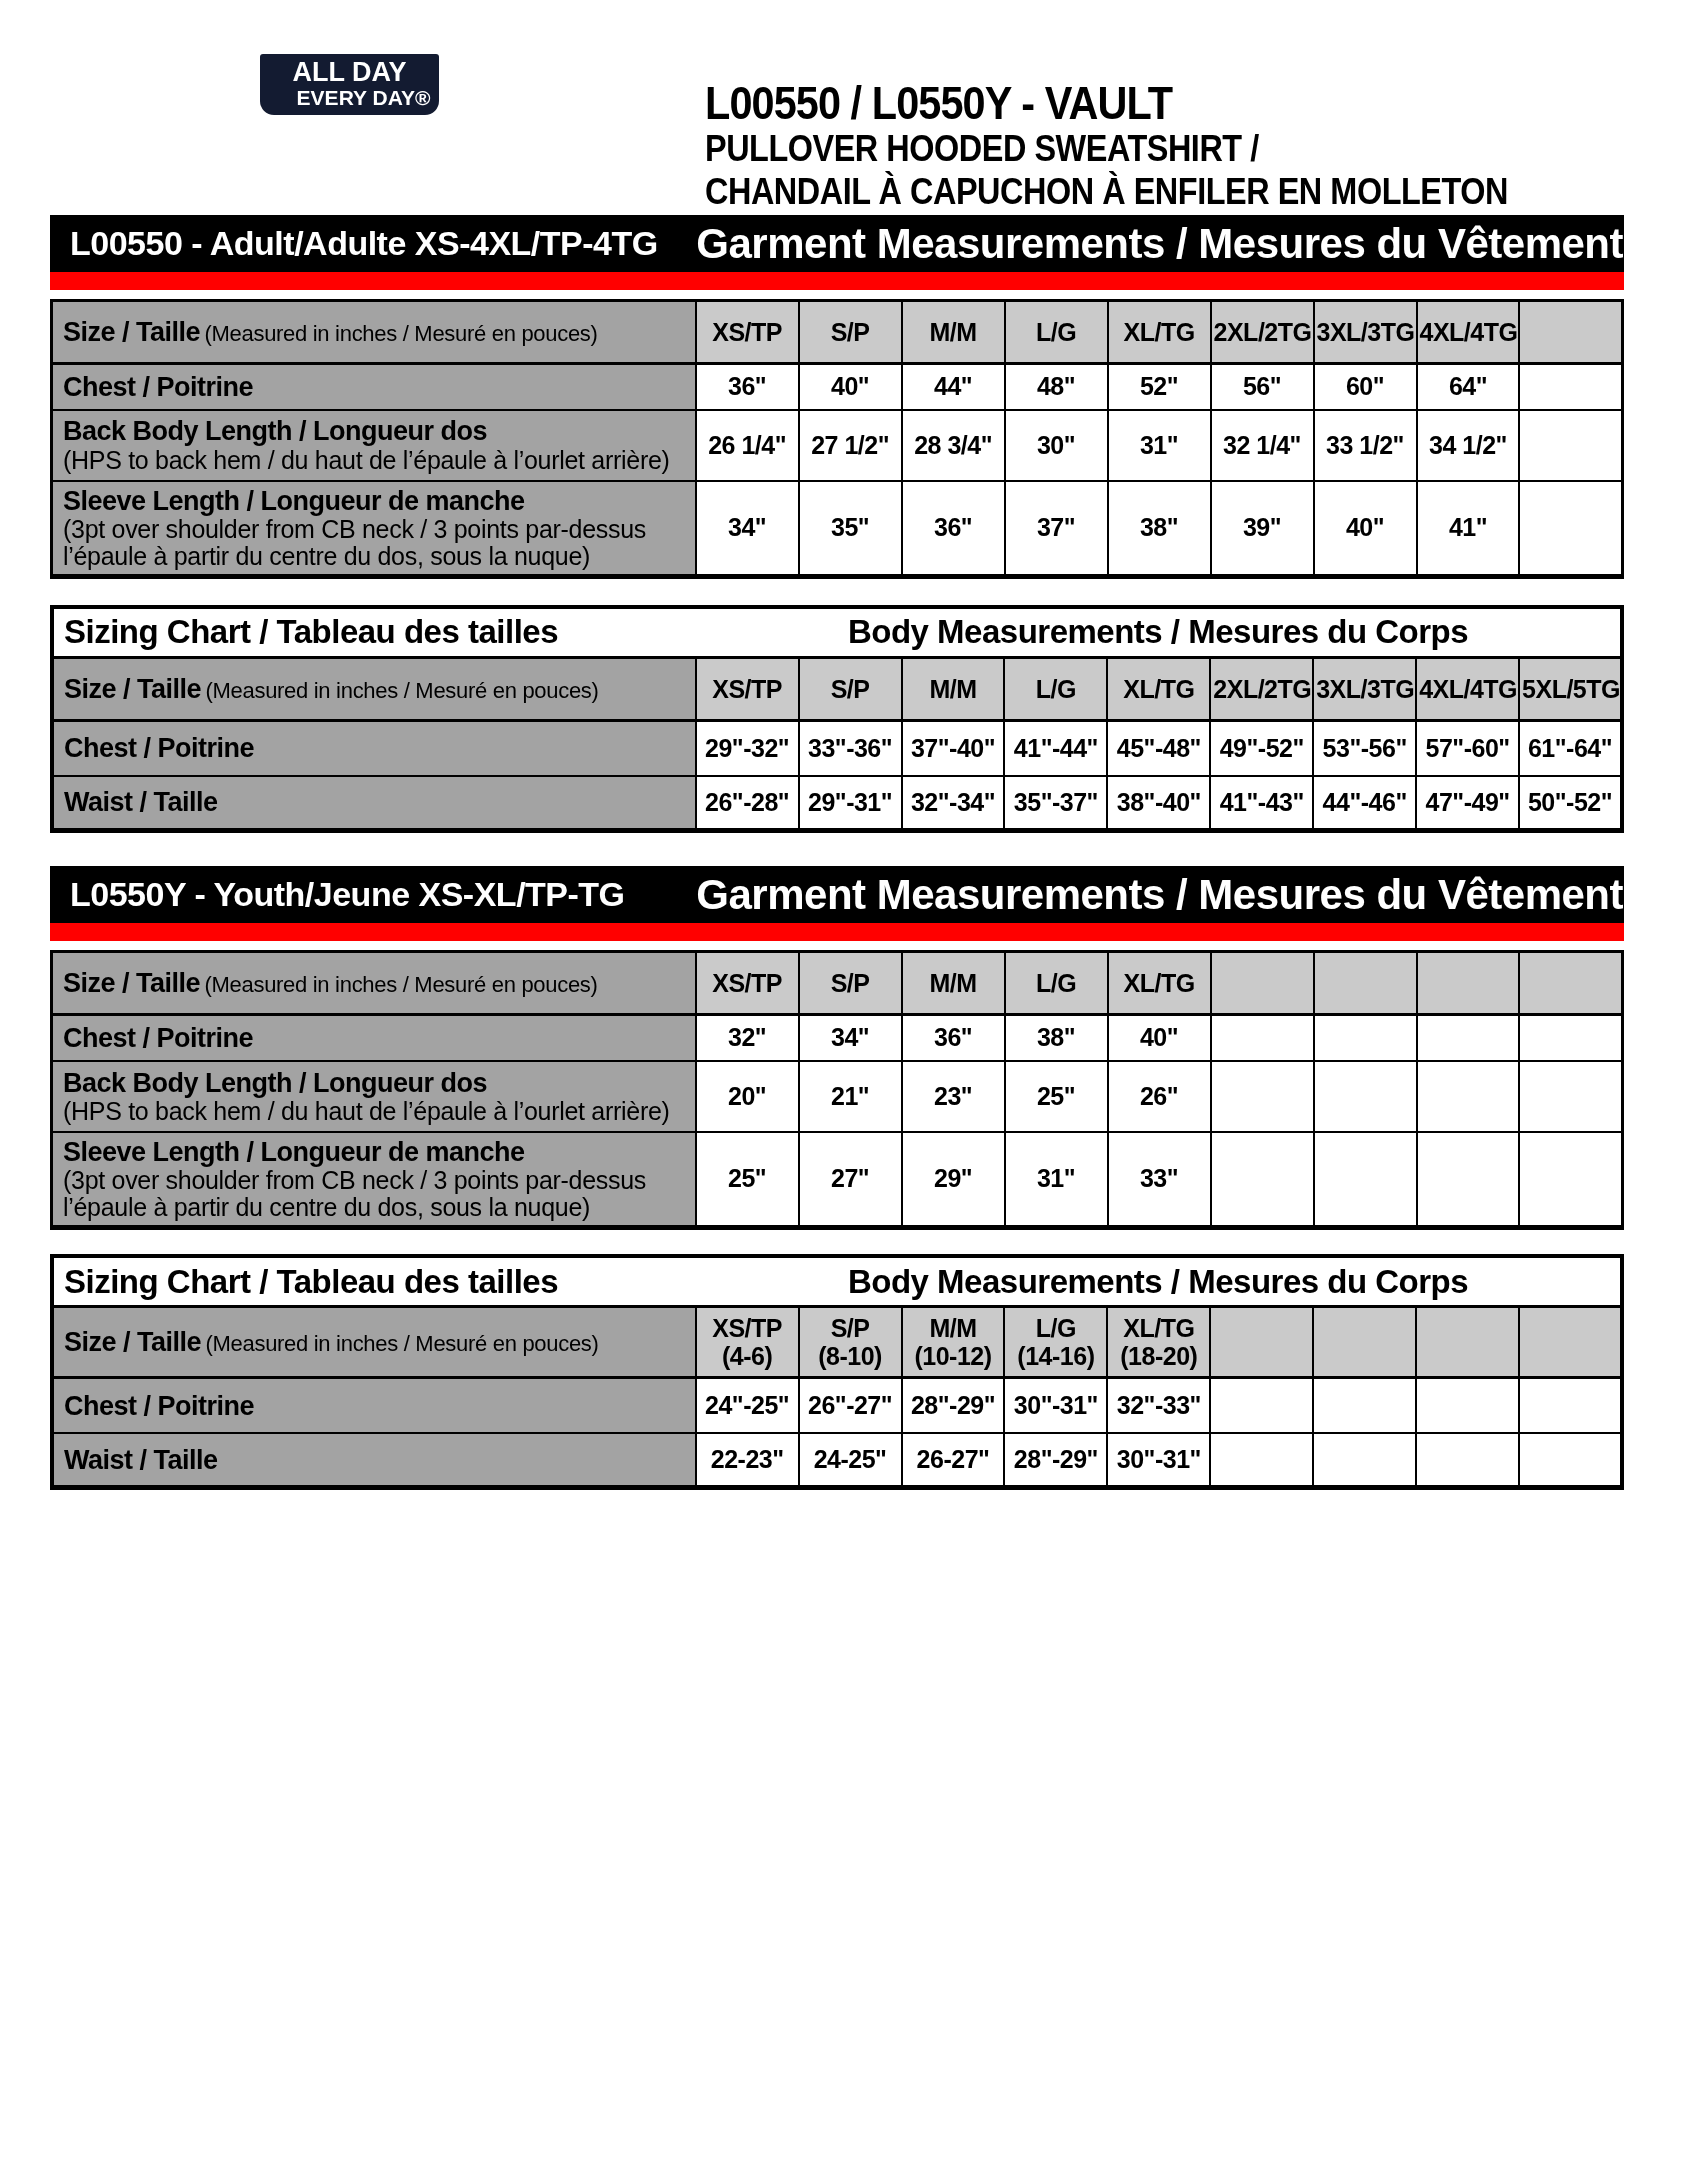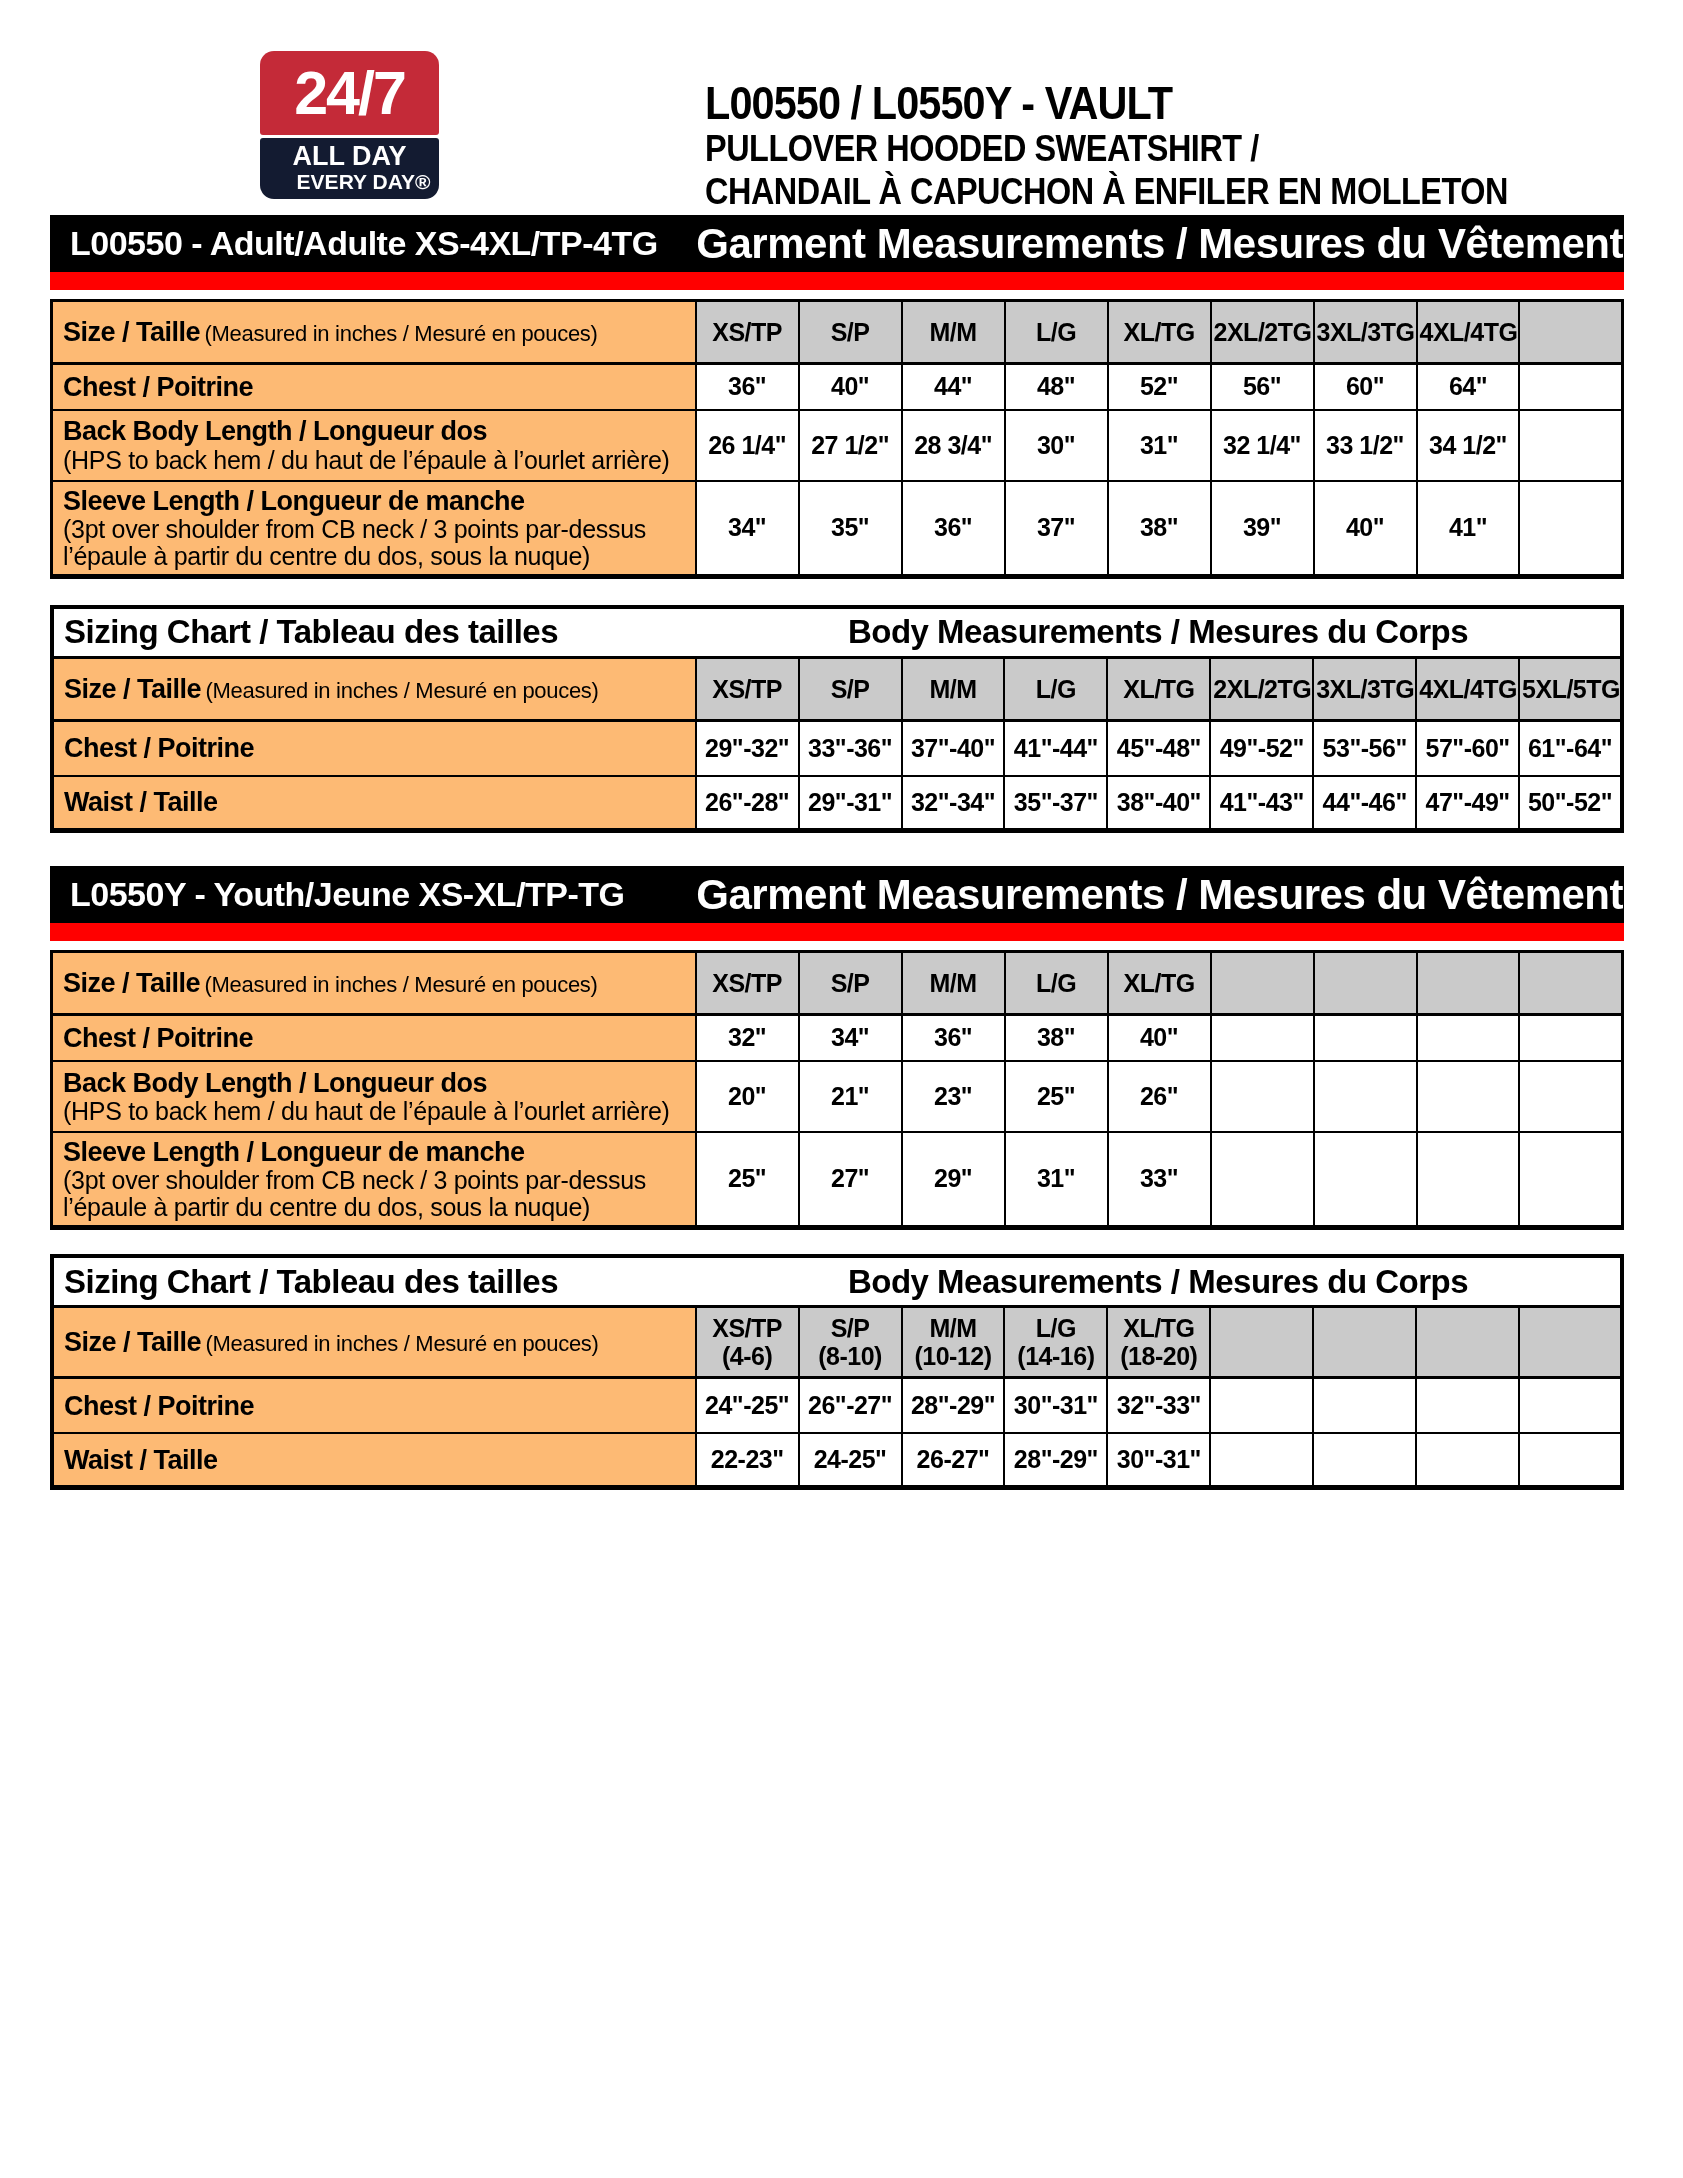--- a/index.html
+++ b/index.html
@@ -39,21 +39,21 @@
   .sp26 { height:26px; }
   .sp33 { height:33px; }
   .sp24 { height:24px; }
 
   
   .meas-table { width:100%; border-collapse:collapse; table-layout:fixed;
     border:3px solid #000; border-bottom-width:5px; }
   .meas-table.body-table { border-width:4px; border-bottom-width:5px; }
   .meas-table td { border:2px solid #000; text-align:center; vertical-align:middle;
     padding:2px; box-sizing:border-box; overflow:hidden; }
-  .meas-table td.label-cell { text-align:left; background:#fdba74; padding:4px 10px; }
+  .meas-table td.label-cell { text-align:left; background:#a3a3a3; padding:4px 10px; }
   td.hdr { background:#cacaca; font-weight:bold; font-size:25px; letter-spacing:-0.5px;
     white-space:pre-line; line-height:1.15; }
   td.val { background:#fff; font-weight:bold; font-size:25px; letter-spacing:-0.5px; }
   tr.hdr-row td { border-bottom-width:3px; }
   .lbl { font-weight:bold; font-size:27px; letter-spacing:-0.5px; line-height:1.12; }
   .note { font-weight:normal; font-size:25px; letter-spacing:-0.3px; line-height:1.08; }
   .size-cell .note { font-size:22px; }
   tr.r-hdr  { height:63px; }
   tr.r-hdr2 { height:71px; }
   tr.r-sm   { height:46px; }
@@ -68,21 +68,20 @@
   .t-right { width:59%; text-align:center; font-size:33px; font-weight:bold; letter-spacing:-0.5px; }
 </style>
 </head>
 <body>
 
 <div class="page">
   <div class="content">
 
     <div class="header">
       <div class="logo">
-        <div class="logo-top">24/7</div>
         <div class="logo-bottom">
           <div class="logo-line2">ALL DAY</div>
           <div class="logo-line3">EVERY DAY®</div>
         </div>
       </div>
       <div class="title-block">
         <div class="product-code">L00550 / L0550Y - VAULT</div>
         <div class="product-name">PULLOVER HOODED SWEATSHIRT /</div>
         <div class="product-name">CHANDAIL À CAPUCHON À ENFILER EN MOLLETON</div>
       </div>

